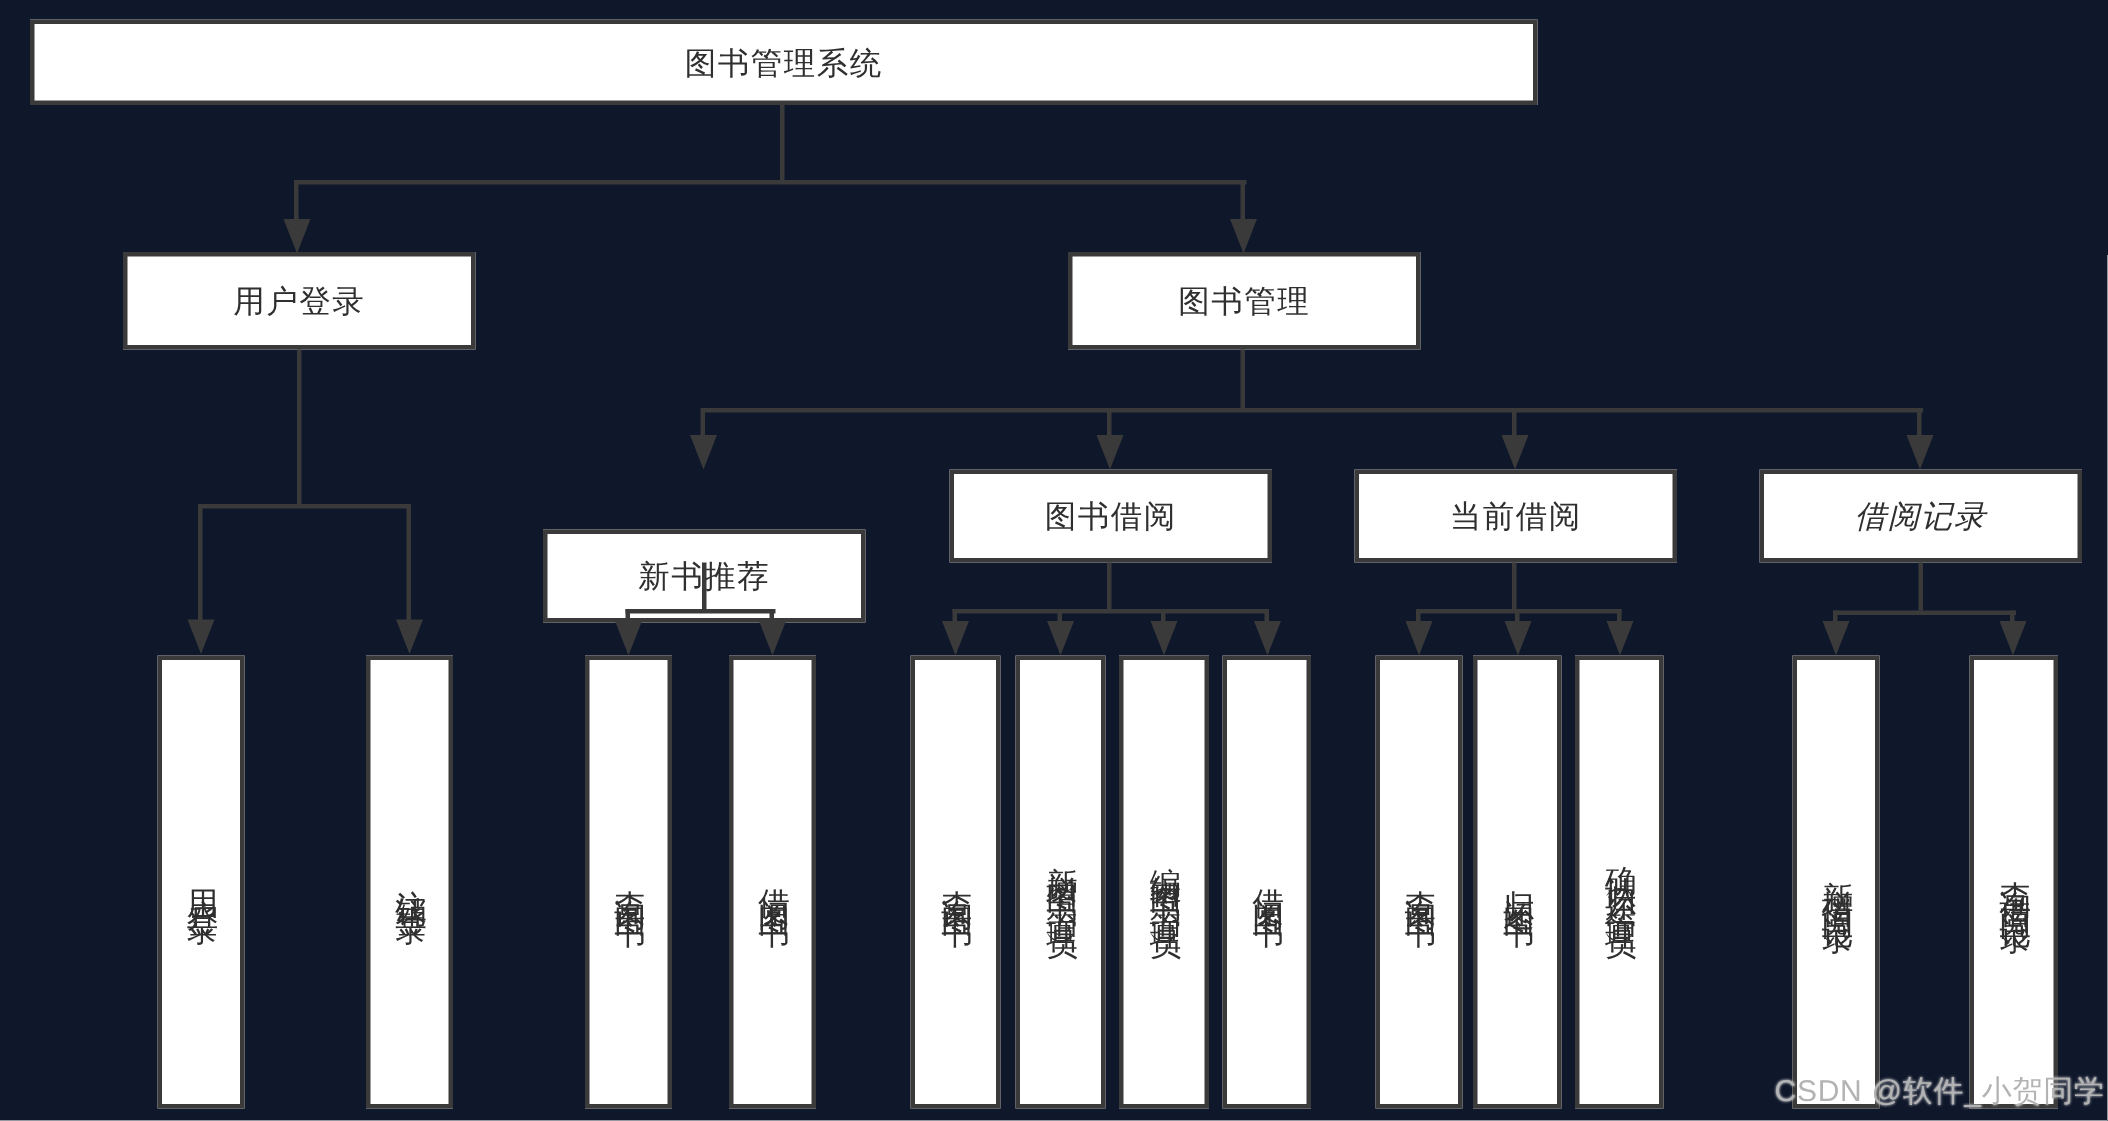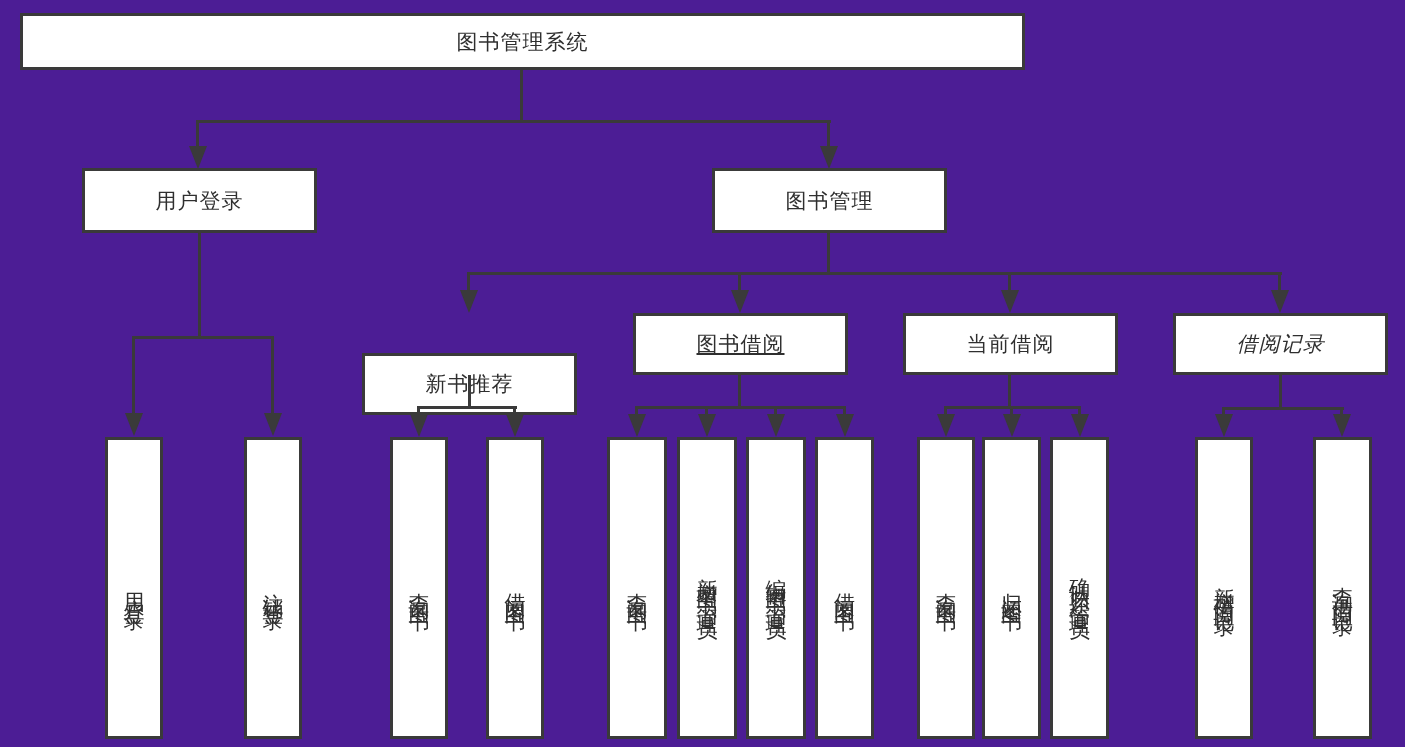--- a/index.html
+++ b/index.html
@@ -1,17 +1,17 @@
 <!DOCTYPE html>
 <html><head>
 <meta charset="utf-8">
 <style>
   html,body{margin:0;padding:0;background:#fff;}
   .canvas{
-    position:relative;width:1405px;height:747px;background:#4c1d95;overflow:hidden;
+    position:relative;width:1405px;height:747px;background:#0f172a;overflow:hidden;
     font-family:"Liberation Sans","DejaVu Sans",sans-serif;color:#2f2f2f;
   }
   .box{
     position:absolute;box-sizing:border-box;border:3px solid #3a3a3a;background:#fff;
     display:flex;align-items:center;justify-content:center;
     font-size:21px;letter-spacing:1px;color:#2f2f2f;
   }
   .vbox{
     position:absolute;box-sizing:border-box;border:3px solid #3a3a3a;background:#fff;
     display:flex;align-items:center;justify-content:center;
@@ -69,21 +69,21 @@
   <div class="vline" style="left:1008px;top:272px;height:20px;"></div>
   <div class="vline" style="left:1278px;top:272px;height:20px;"></div>
   <div class="arrow" style="left:460px;top:290px;"></div>
   <div class="arrow" style="left:731px;top:290px;"></div>
   <div class="arrow" style="left:1001px;top:290px;"></div>
   <div class="arrow" style="left:1271px;top:290px;"></div>
 
   <div class="box" style="left:362px;top:313px;width:215px;height:62px;margin-top:40px;">
     <span>新书推荐</span>
   </div>
-  <div class="box" style="left:633px;top:313px;width:215px;height:62px;text-decoration:underline;">
+  <div class="box" style="left:633px;top:313px;width:215px;height:62px;">
     <span>图书借阅</span>
   </div>
   <div class="box" style="left:903px;top:313px;width:215px;height:62px;">
     <span>当前借阅</span>
   </div>
   <div class="box" style="left:1173px;top:313px;width:215px;height:62px;font-style:italic;">
     <span>借阅记录</span>
   </div>
 
   <div class="vline" style="left:468px;top:375px;height:31px;"></div>
@@ -157,14 +157,15 @@
     <span>确认归还（管理员）</span>
   </div>
 
   <div class="vbox" style="left:1195px;">
     <span>新增借阅记录</span>
   </div>
   <div class="vbox" style="left:1313px;width:59px;">
     <span>查询借阅记录</span>
   </div>
 
+  <div class="watermark">CSDN @软件_小贺同学</div>
 
 </div>
 
 </body></html>

